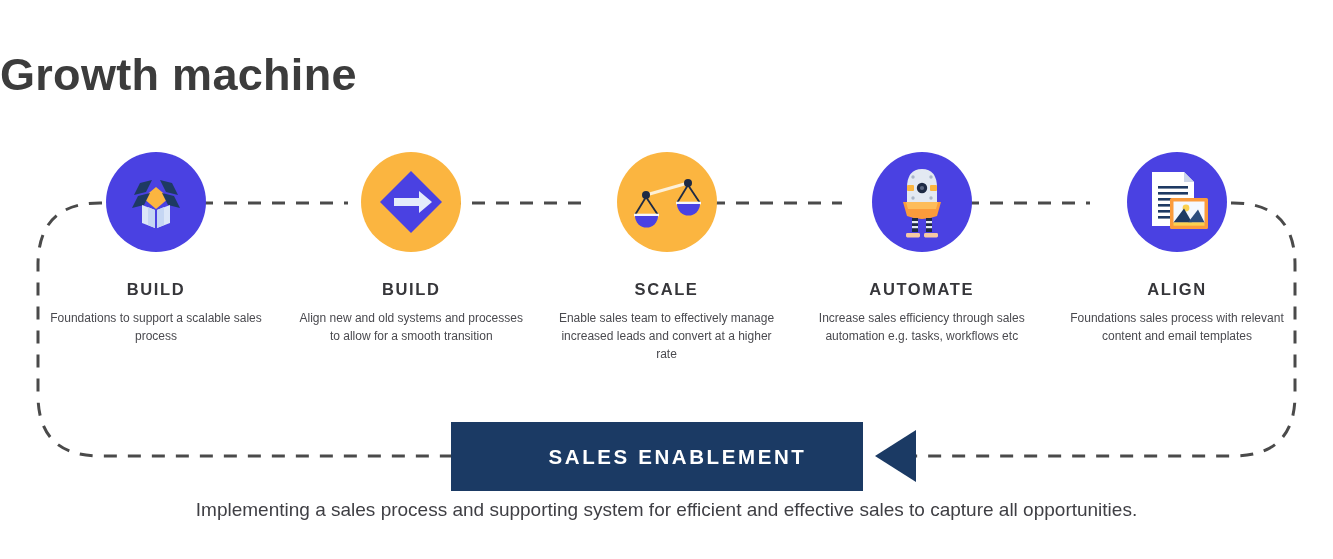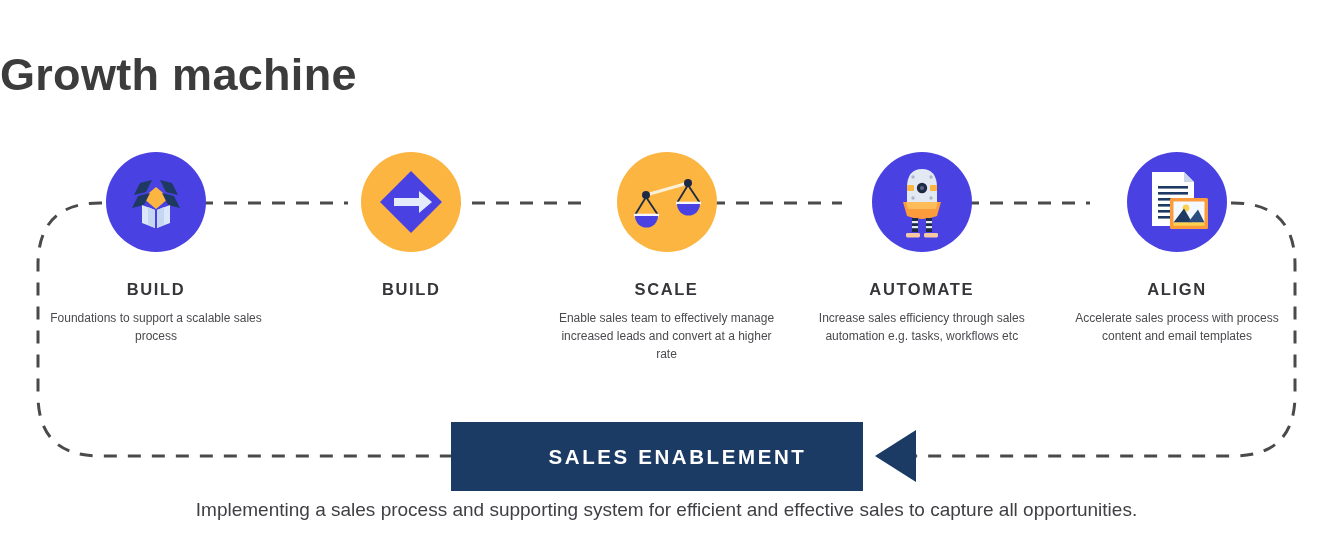--- a/index.html
+++ b/index.html
@@ -179,20 +179,21 @@
     </div>
 
     <div class="step">
       <div class="icon-circle circle-amber">
         <svg class="icon-svg" width="68" height="68" viewBox="0 0 68 68" xmlns="http://www.w3.org/2000/svg">
           <polygon points="34,3 65,34 34,65 3,34" fill="#4a41e2"></polygon>
           <polygon points="17,30 42,30 42,23 55,34 42,45 42,38 17,38" fill="#e4ecfb"></polygon>
         </svg>
       </div>
       <div class="step-label">BUILD</div>
+      <div class="step-desc">Align new and old systems and processes to allow for a smooth transition</div>
     </div>
 
     <div class="step">
       <div class="icon-circle circle-amber">
         <svg class="icon-svg" width="70" height="62" viewBox="0 0 70 62" xmlns="http://www.w3.org/2000/svg">
 
           <line x1="14" y1="24" x2="56" y2="12" stroke="#fdf0d8" stroke-width="3" stroke-linecap="round"></line>
 
           <circle cx="14" cy="24" r="4" fill="#1e2a44"></circle>
           <circle cx="56" cy="12" r="4" fill="#1e2a44"></circle>
@@ -266,21 +267,21 @@
 
           <rect x="26" y="30" width="38" height="31" rx="1.5" fill="#fb9b3c"></rect>
           <rect x="29.5" y="33.5" width="31" height="21" fill="#f4f8ff"></rect>
           <circle cx="42" cy="40" r="3.4" fill="#fbd14f"></circle>
           <polygon points="29.5,54.5 40,40.5 48,54.5" fill="#1e3a63"></polygon>
           <polygon points="44,54.5 54,41.5 60.5,54.5" fill="#2b4c7e"></polygon>
           <rect x="29.5" y="54.5" width="31" height="3.2" fill="#fbd14f"></rect>
         </svg>
       </div>
       <div class="step-label">ALIGN</div>
-      <div class="step-desc">Accelerate sales process with process content and email templates</div>
+      <div class="step-desc">Foundations sales process with relevant content and email templates</div>
     </div>
 
   </div>
 
   <div class="banner">
     <span class="banner-text">SALES ENABLEMENT</span>
   </div>
   <div class="banner-arrow"></div>
 
   <div class="caption">Implementing a sales process and supporting system for efficient and effective sales to capture all opportunities.</div>

